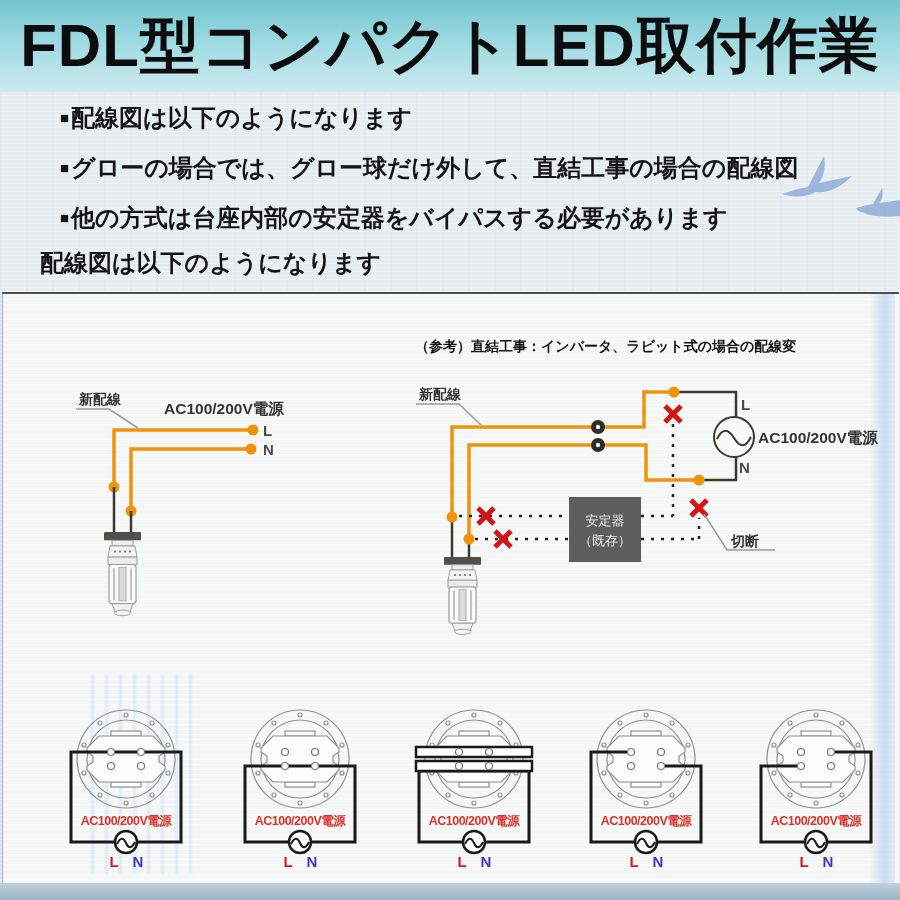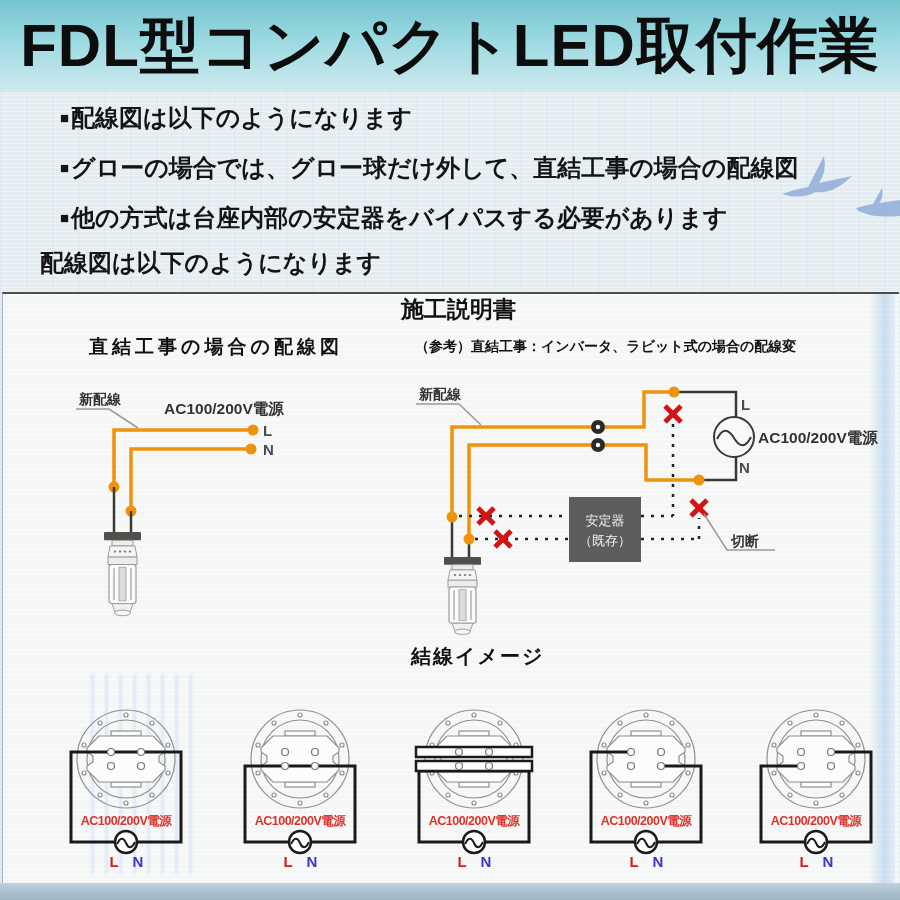--- a/index.html
+++ b/index.html
@@ -60,24 +60,21 @@
 
   <svg class="birds" viewBox="0 0 122 70">
     <path d="M4 44 Q18 39 30 37 L46 6 Q49 22 41 33 L74 26 Q56 44 38 42 Q22 50 4 44 Z" fill="#8ba9d6"></path>
     <path d="M78 58 Q88 55 95 54 L104 38 Q106 48 101 53 L122 50 L122 66 Q96 68 86 63 Q80 62 78 58 Z" fill="#8ba9d6"></path>
   </svg>
 
   <div class="panel">
     <div class="streak-right"></div>
     <div class="streak-left"></div>
 
-    <div class="panel-title">施工説明書</div>
-    <div class="ldiag-title">直結工事の場合の配線図</div>
     <div class="rdiag-title">（参考）直結工事：インバータ、ラビット式の場合の配線変</div>
-    <div class="conn-title">結線イメージ</div>
 
     <svg class="abs" style="left:38px;top:86px;" width="280" height="250" viewBox="0 0 280 250">
       <polyline points="35,29 68,29 97,48" fill="none" stroke="#9a9a9a" stroke-width="1.5"></polyline>
       <text x="38" y="24" font-size="14" font-weight="600" fill="#333">新配線</text>
       <text x="123" y="34" font-size="15.5" font-weight="600" fill="#333">AC100/200V電源</text>
 
       <path d="M212 50 H73 V107" fill="none" stroke="#ef920c" stroke-width="3.5"></path>
       <path d="M210 69 H90 V131" fill="none" stroke="#ef920c" stroke-width="3.5"></path>
       <circle cx="212" cy="50" r="5.5" fill="#ef920c"></circle>
       <circle cx="210" cy="69" r="5.5" fill="#ef920c"></circle>

